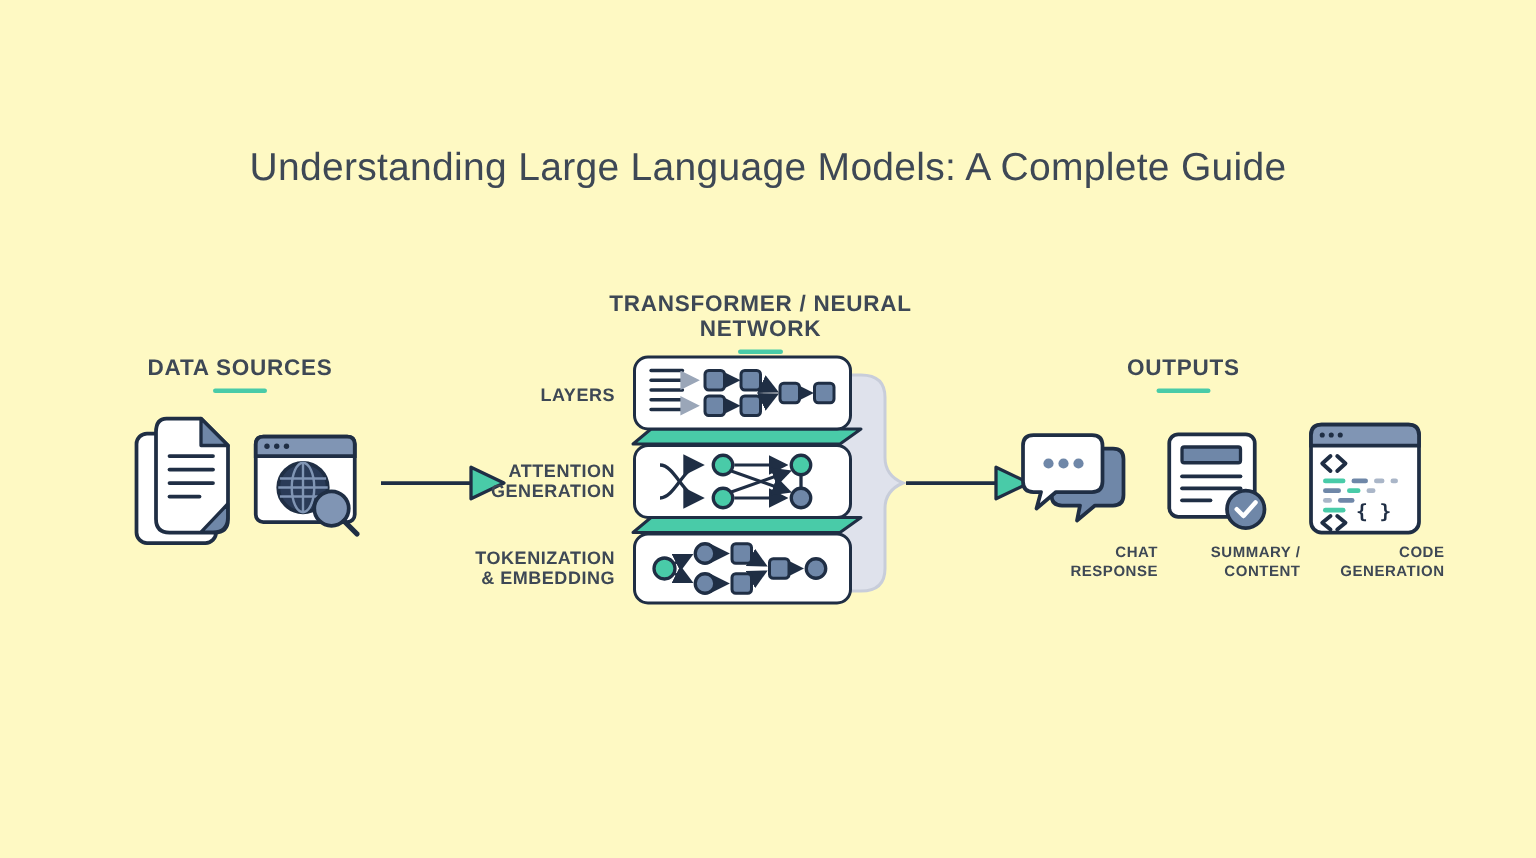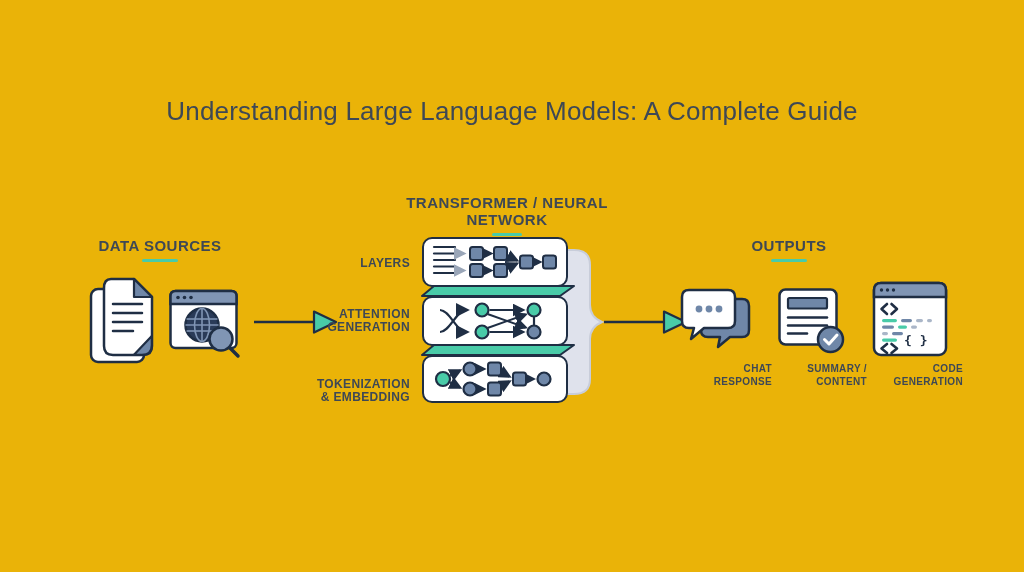--- a/index.html
+++ b/index.html
@@ -1,18 +1,18 @@
 <!DOCTYPE html>
 <html><head>
 <meta charset="utf-8">
 <style>
   html,body { margin:0; padding:0; background:#f7f8fb; }
   .canvas {
     position:relative; width:1024px; height:572px;
-    background:#eab308; overflow:hidden;
+    background:#fef9c3; overflow:hidden;
     font-family:"Liberation Sans", sans-serif;
   }
   .title {
     position:absolute; top:96px; left:0; width:100%; margin:0;
     text-align:center; font-size:26px; font-weight:500;
     color:#3e4855; letter-spacing:0.2px;
   }
   .section-heading {
     position:absolute; font-size:15px; font-weight:700;
     color:#3e4855; letter-spacing:0.5px; text-align:center;
@@ -176,21 +176,21 @@
     </svg>
   </div>
 
   <div class="side-label" style="top:257px;">
     <span>LAYERS</span>
   </div>
   <div class="side-label" style="top:308px;">
     <span>ATTENTION</span>
     <span>GENERATION</span>
   </div>
-  <div class="side-label" style="top:366px;margin-top:12px;">
+  <div class="side-label" style="top:366px;">
     <span>TOKENIZATION</span>
     <span>&amp; EMBEDDING</span>
   </div>
 
   <svg class="abs" style="left:602px; top:306px;" width="88" height="32" viewBox="0 0 88 32">
     <line x1="2" y1="16" x2="62" y2="16" stroke="#1f2e44" stroke-width="2.5"></line>
     <polygon points="62,5.5 84,16 62,26.5" fill="#49cba8" stroke="#1f2e44" stroke-width="2.2" stroke-linejoin="round"></polygon>
   </svg>
 
   <div class="section-heading" style="left:709px; top:237px; width:160px;">

